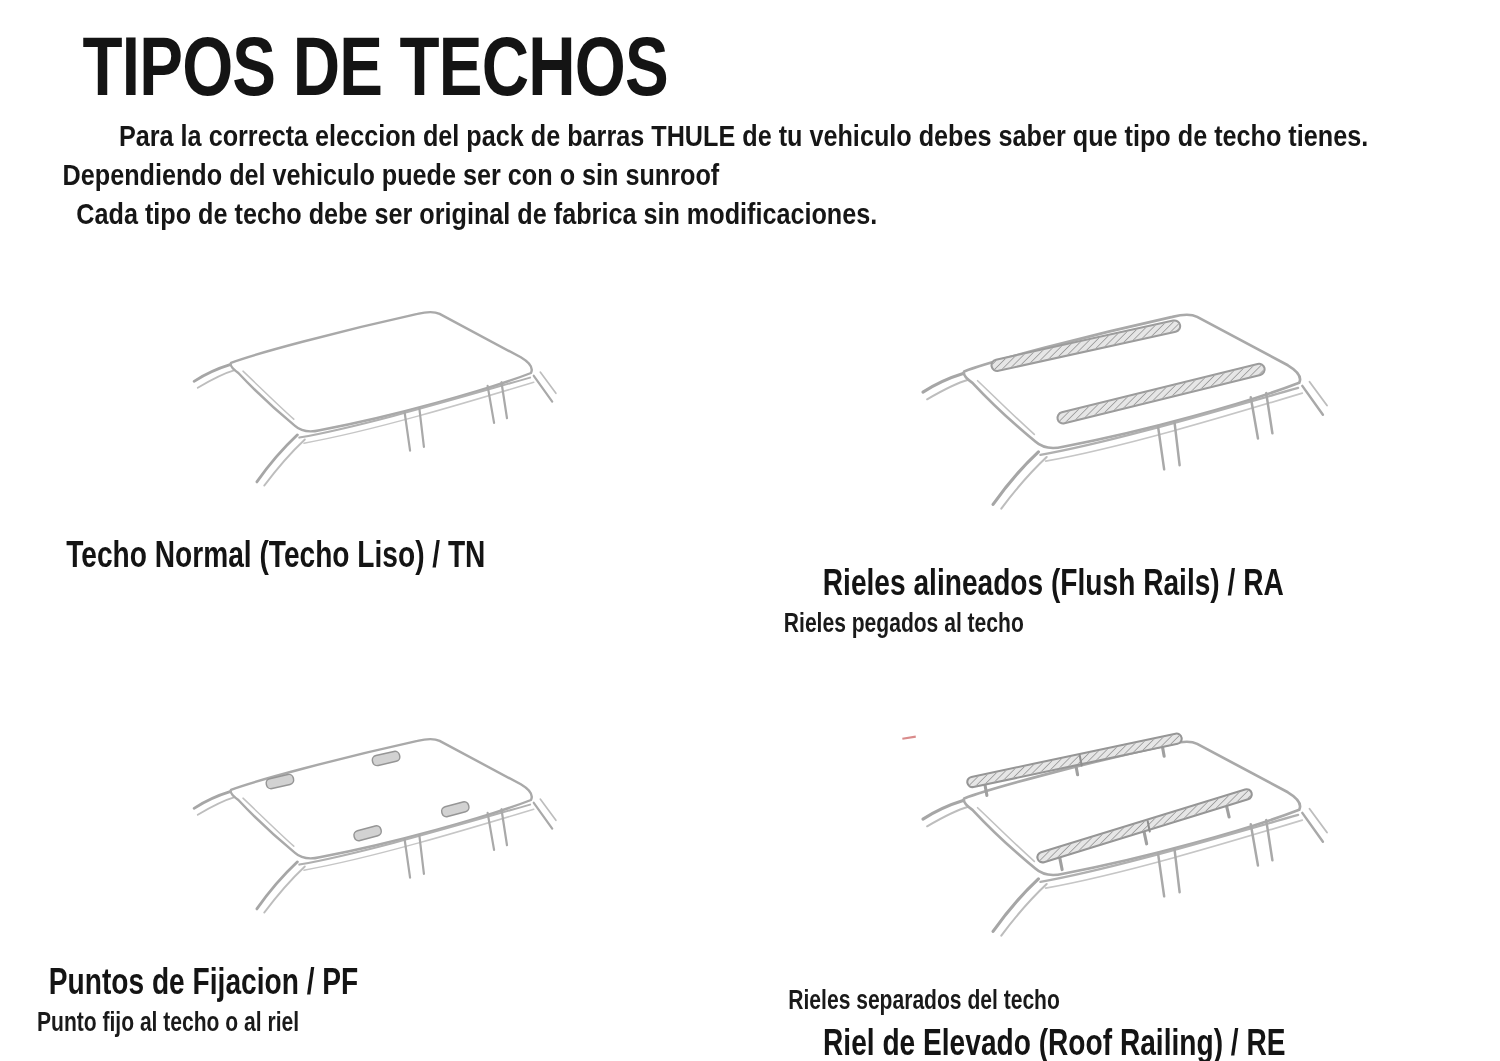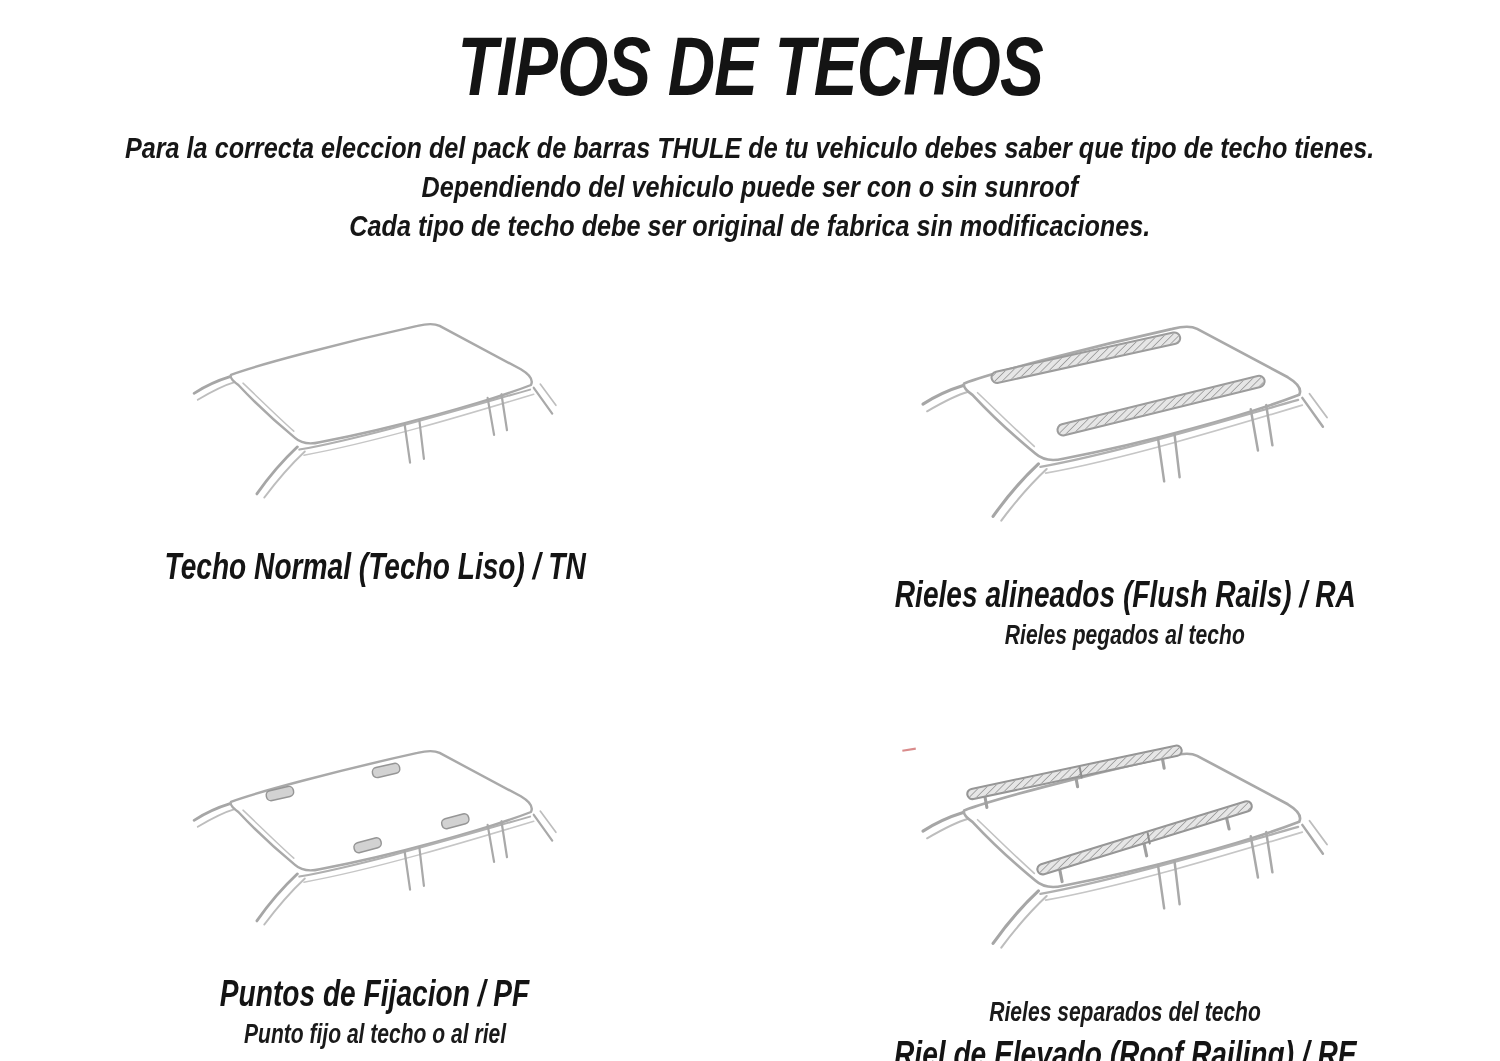--- a/index.html
+++ b/index.html
@@ -9,40 +9,39 @@
     width: 1500px;
     height: 1061px;
     overflow: hidden;
     font-family: "Liberation Sans", sans-serif;
     color: #111111;
   }
   .page { width: 1500px; height: 1061px; }
 
   .center-line {
     display: flex;
-    justify-content: center;
+    justify-content: flex-start;
     width: 1500px;
-    font-style: italic;
   }
   .squeeze {
     white-space: nowrap;
     transform-origin: center;
     display: block;
   }
 
   .title-row { margin-top: 16px; height: 100px; align-items: center; }
   .title-text {
     font-size: 84px;
     font-weight: bold;
     letter-spacing: -1px;
     transform: scaleX(0.78);
     color: #141414;
   }
 
-  .intro { margin-top: 12px; }
+  .intro { margin-top: 0; }
   .intro-row { height: 39px; align-items: center; }
   .intro-text {
     font-size: 30px;
     font-weight: bold;
     transform: scaleX(0.84);
     color: #161616;
   }
 
   .roof-grid {
     margin-top: 40px;

